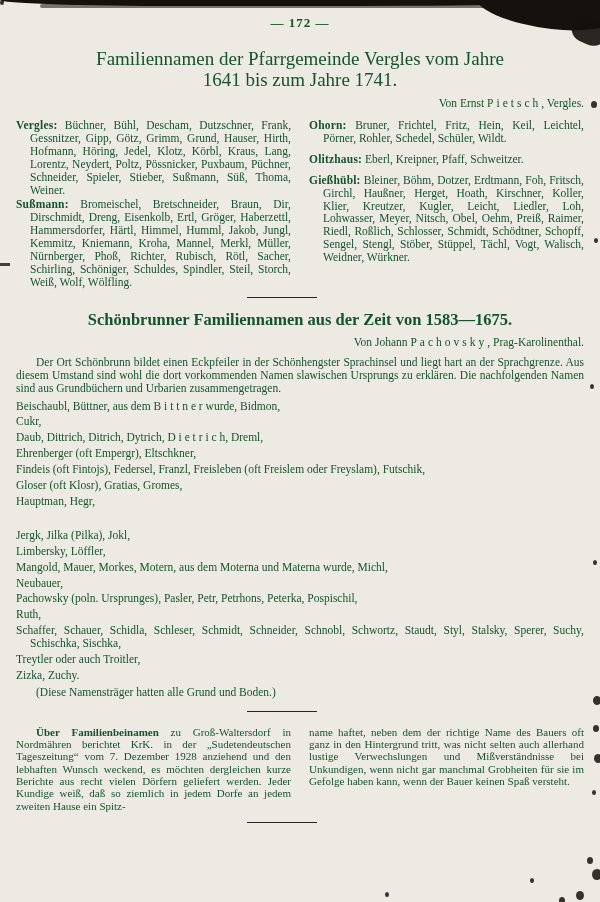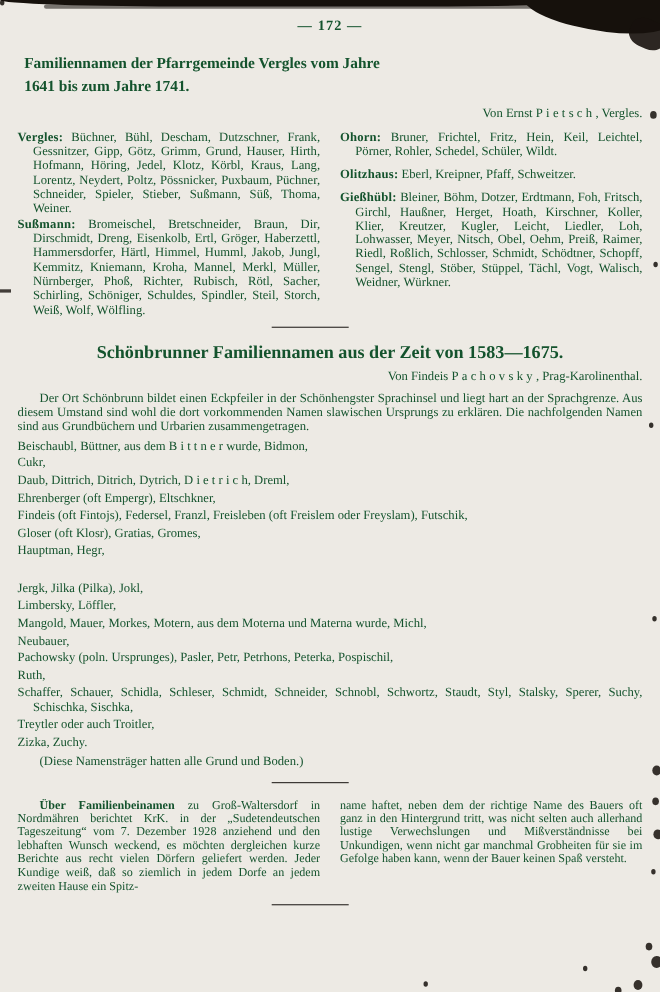--- a/index.html
+++ b/index.html
@@ -9,22 +9,22 @@
     margin:0 auto;
     background:#edeae4;
     color:#14532d;
     font-family:"Liberation Serif","DejaVu Serif",serif;
     overflow:hidden;
     box-sizing:border-box;
   }
   .content{position:relative;padding:0 16px;}
   .pageno{ text-align:center; font-weight:bold; font-size:13px; padding-top:15px; letter-spacing:1px;}
   .title1{
-    margin:17px 6px 0 6px; text-align:left;
-    font-size:14px; line-height:21px; font-weight:bold;
+    margin:17px 6px 0 6px; text-align:center;
+    font-size:19px; line-height:21px; font-weight:normal;
   }
   .byline{ text-align:right; font-size:11.5px; margin-top:7px;}
   .sperr{letter-spacing:3px;}
   .cols{ display:flex; gap:18px; margin-top:10px;}
   .col{ flex:1; font-size:11.5px; line-height:12.9px; text-align:justify;}
   .entry{ margin:0 0 2px 0; padding-left:14px; text-indent:-14px;}
   .entry b{letter-spacing:.2px;}
   .gap8{margin-top:8px;}
   .rule{ width:70px; border-top:1.6px solid #2a2622; margin:6px auto 0 auto; transform:translateX(-18px);}
   .title2{
@@ -90,21 +90,21 @@
         <p class="entry gap8"><b>Olitzhaus:</b> <span>Eberl, Kreipner, Pfaff, Schweitzer.</span></p>
         <p class="entry gap8"><b>Gießhübl:</b> <span>Bleiner, Böhm, Dotzer, Erdtmann, Foh, Fritsch, Girchl, Haußner, Herget, Hoath, Kirschner, Koller, Klier, Kreutzer, Kugler, Leicht, Liedler, Loh, Lohwasser, Meyer, Nitsch, Obel, Oehm, Preiß, Raimer, Riedl, Roßlich, Schlosser, Schmidt, Schödtner, Schopff, Sengel, Stengl, Stöber, Stüppel, Tächl, Vogt, Walisch, Weidner, Würkner.</span></p>
       </div>
     </div>
 
     <div class="rule"></div>
 
     <h2 class="title2">Schönbrunner Familiennamen aus der Zeit von 1583—1675.</h2>
 
     <div class="byline">
-      <span>Von Findeis </span><span class="sperr">Pachovsky</span><span>, Prag-Karolinenthal.</span>
+      <span>Von Johann </span><span class="sperr">Pachovsky</span><span>, Prag-Karolinenthal.</span>
     </div>
 
     <div class="cols sec2">
       <div class="col">
         <p class="para firstindent" style="margin-bottom:5px;">Der Ort Schönbrunn bildet einen Eckpfeiler in der Schönhengster Sprachinsel und liegt hart an der Sprachgrenze. Aus diesem Umstand sind wohl die dort vorkommenden Namen slawischen Ursprungs zu erklären. Die nachfolgenden Namen sind aus Grundbüchern und Urbarien zusammengetragen.</p>
         <p class="item">Beischaubl, Büttner, aus dem B i t t n e r wurde, Bidmon,</p>
         <p class="item">Cukr,</p>
         <p class="item">Daub, Dittrich, Ditrich, Dytrich, D i e t r i c h, Dreml,</p>
         <p class="item">Ehrenberger (oft Empergr), Eltschkner,</p>
         <p class="item">Findeis (oft Fintojs), Federsel, Franzl, Freisleben (oft Freislem oder Freyslam), Futschik,</p>

